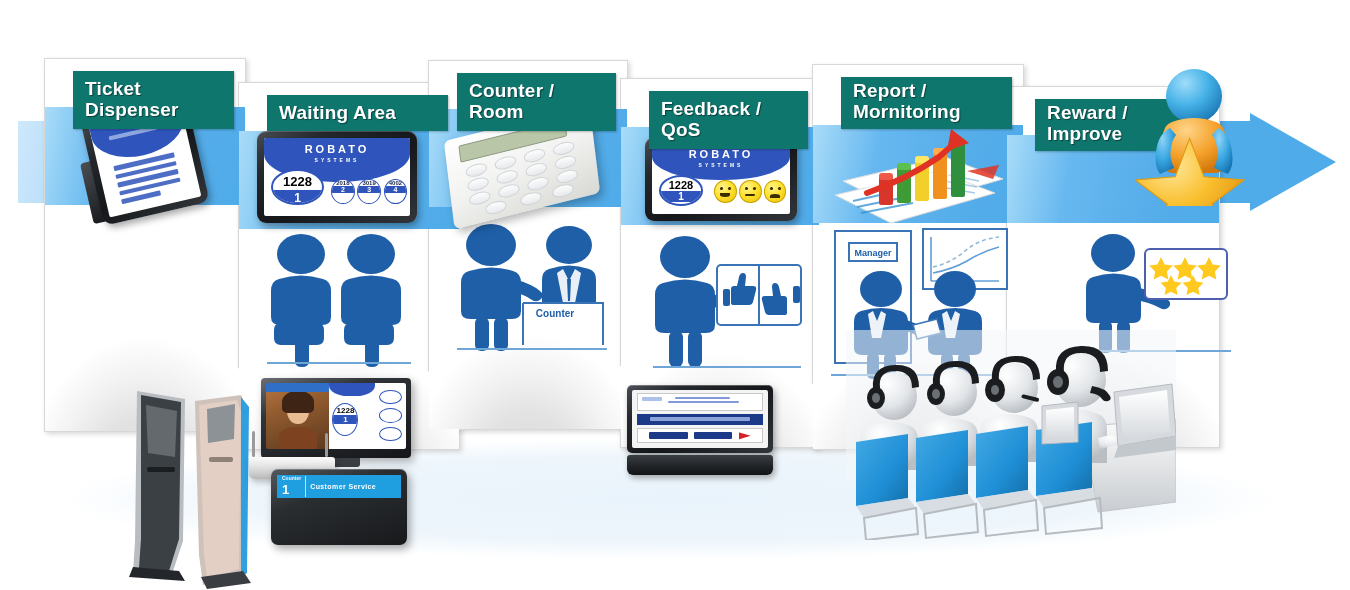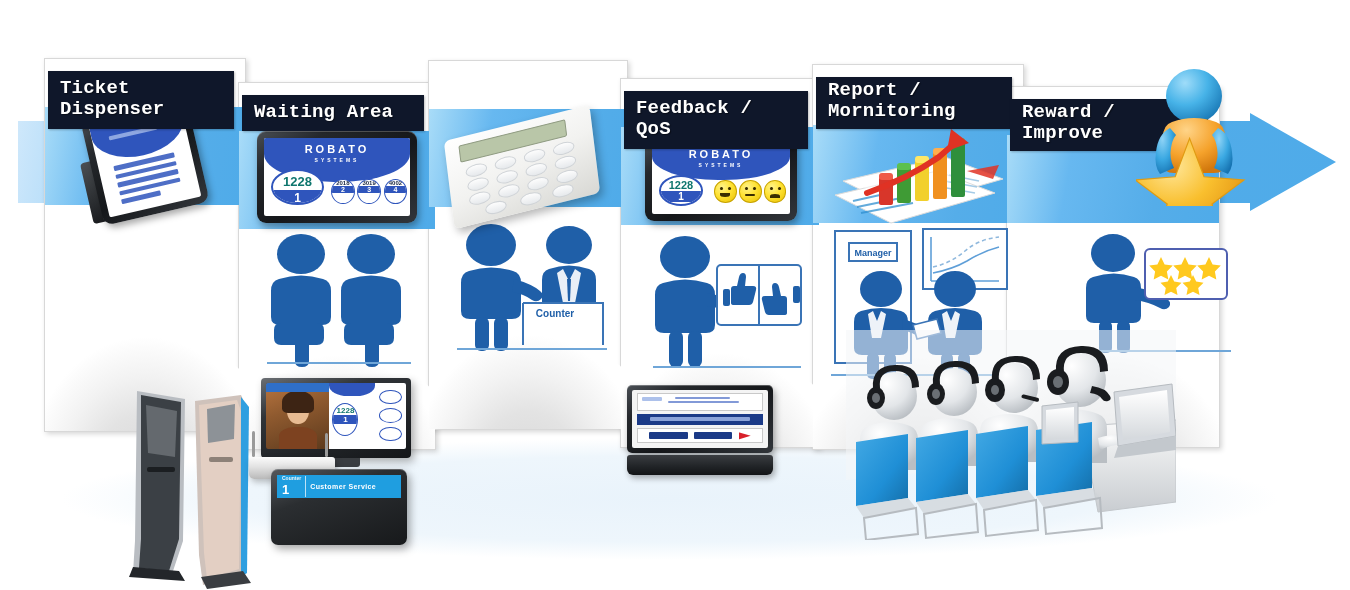--- a/index.html
+++ b/index.html
@@ -27,32 +27,31 @@
 
   
   .panel {
     position:absolute;
     background:#ffffff;
     border:1px solid #d8d8d8;
     box-shadow:2px 2px 5px rgba(0,0,0,.16);
   }
   .panel-inner { position:absolute; inset:0; overflow:hidden; }
   .panel-title {
-    position:absolute; left:3px; top:12px; right:11px;
-    background:#0f172a;
+    position:absolute; left:28px; top:12px; right:11px;
+    background:#0f766e;
     color:#ffffff;
     font-size:19px; font-weight:bold;
     letter-spacing:.2px;
     padding:7px 10px 8px 12px;
     line-height:1.12;
     text-shadow:1px 1px 1px rgba(0,0,0,.45);
     box-shadow:1px 1px 2px rgba(0,0,0,.25);
     box-sizing:border-box;
     z-index:6;
-    font-family:Liberation Mono, monospace;
   }
   .panel-title.two-line { padding-top:3px; padding-bottom:6px; }
   .panel-band {
     position:absolute; left:0; right:0; top:48px; height:98px;
     background:linear-gradient(100deg,#a9dcf8 0%, #67b8f0 30%, #55ade9 70%, #4fabe9 100%);
     z-index:1;
   }
   .panel-dome {
     position:absolute; left:-6%; bottom:-46px; width:112%; height:140px;
     background:radial-gradient(ellipse 52% 100% at 50% 100%, #d7d7d7 0%, #e3e3e3 45%, #f2f2f2 72%, #fbfbfb 92%, #ffffff 100%);
@@ -83,21 +82,21 @@
   }
   .brand {
     position:absolute; left:0; right:0; top:7%;
     text-align:center; color:#ffffff; font-weight:bold;
     letter-spacing:3px;
   }
   .qbig {
     position:absolute; background:#fff; border:2px solid #2f55bc; border-radius:50%;
     overflow:hidden; text-align:center; box-sizing:border-box;
   }
-  .qbig .num { color:#0f766e; font-weight:bold; }
+  .qbig .num { color:#000000; font-weight:bold; }
   .qbig .cnt { background:#2f55bc; color:#fff; font-weight:bold; }
   .qsm {
     position:absolute; background:#fff; border:1px solid #2f55bc; border-radius:50%;
     overflow:hidden; text-align:center; box-sizing:border-box;
   }
   .qsm .num { color:#14213d; font-weight:bold; }
   .qsm .cnt { background:#2f55bc; color:#fff; font-weight:bold; }
 
   .smiley {
     position:absolute; border-radius:50%;
@@ -205,21 +204,21 @@
         <path d="M8 6 L54 0 L60 14 L58 178 L16 190 L12 160 Z" fill="#cfc2bb"></path>
         <path d="M12 10 L50 5 L54 16 L52 174 L20 184 L17 158 Z" fill="#e3cfc3"></path>
         <path d="M54 2 L62 12 L60 178 L54 182 Z" fill="#2f9fe0"></path>
         <path d="M20 14 L48 9 L47 44 L21 48 Z" fill="#8d9297"></path>
         <rect x="22" y="62" width="24" height="5" rx="2" fill="#8d8178"></rect>
         <path d="M14 182 L56 176 L64 188 L20 194 Z" fill="#3a3d41"></path>
       </svg>
     </div>
   </div>
 
-  <div class="panel" style="left:238px; top:82px; width:196px; height:366px;">
+  <div class="panel" style="left:238px; top:82px; width:196px; height:366px;padding-left:24px;">
     <div class="panel-inner">
       <div class="panel-band"></div>
       <div class="panel-dome"></div>
     </div>
     <div class="panel-title">Waiting Area</div>
 
     <div class="picto" style="left:24px; top:148px;">
       <svg width="152" height="142" viewBox="0 0 152 142">
         <g fill="#1f5fa8">
           <ellipse cx="38" cy="23" rx="24" ry="20"></ellipse>
@@ -302,20 +301,21 @@
         </div>
       </div>
     </div>
   </div>
 
   <div class="panel" style="left:428px; top:60px; width:198px; height:368px;">
     <div class="panel-inner">
       <div class="panel-band"></div>
       <div class="panel-dome"></div>
     </div>
+    <div class="panel-title">Counter / Room</div>
 
     <div class="picto" style="left:22px; top:160px;">
       <svg width="160" height="136" viewBox="0 0 160 136">
         <g fill="#1f5fa8">
           <ellipse cx="40" cy="24" rx="25" ry="21"></ellipse>
           <path d="M18 50 q22 -7 44 0 q8 2 8 12 l0 28 q0 8 -9 8 l-42 0 q-9 0 -9 -8 l0 -28 q0 -10 8 -12 z"></path>
           <rect x="24" y="96" width="14" height="34" rx="6"></rect>
           <rect x="43" y="96" width="14" height="34" rx="6"></rect>
           <path d="M63 58 q18 5 26 12 q5 4 1 8 q-4 4 -9 1 q-8 -6 -20 -8 z"></path>
           <ellipse cx="118" cy="24" rx="23" ry="19"></ellipse>

